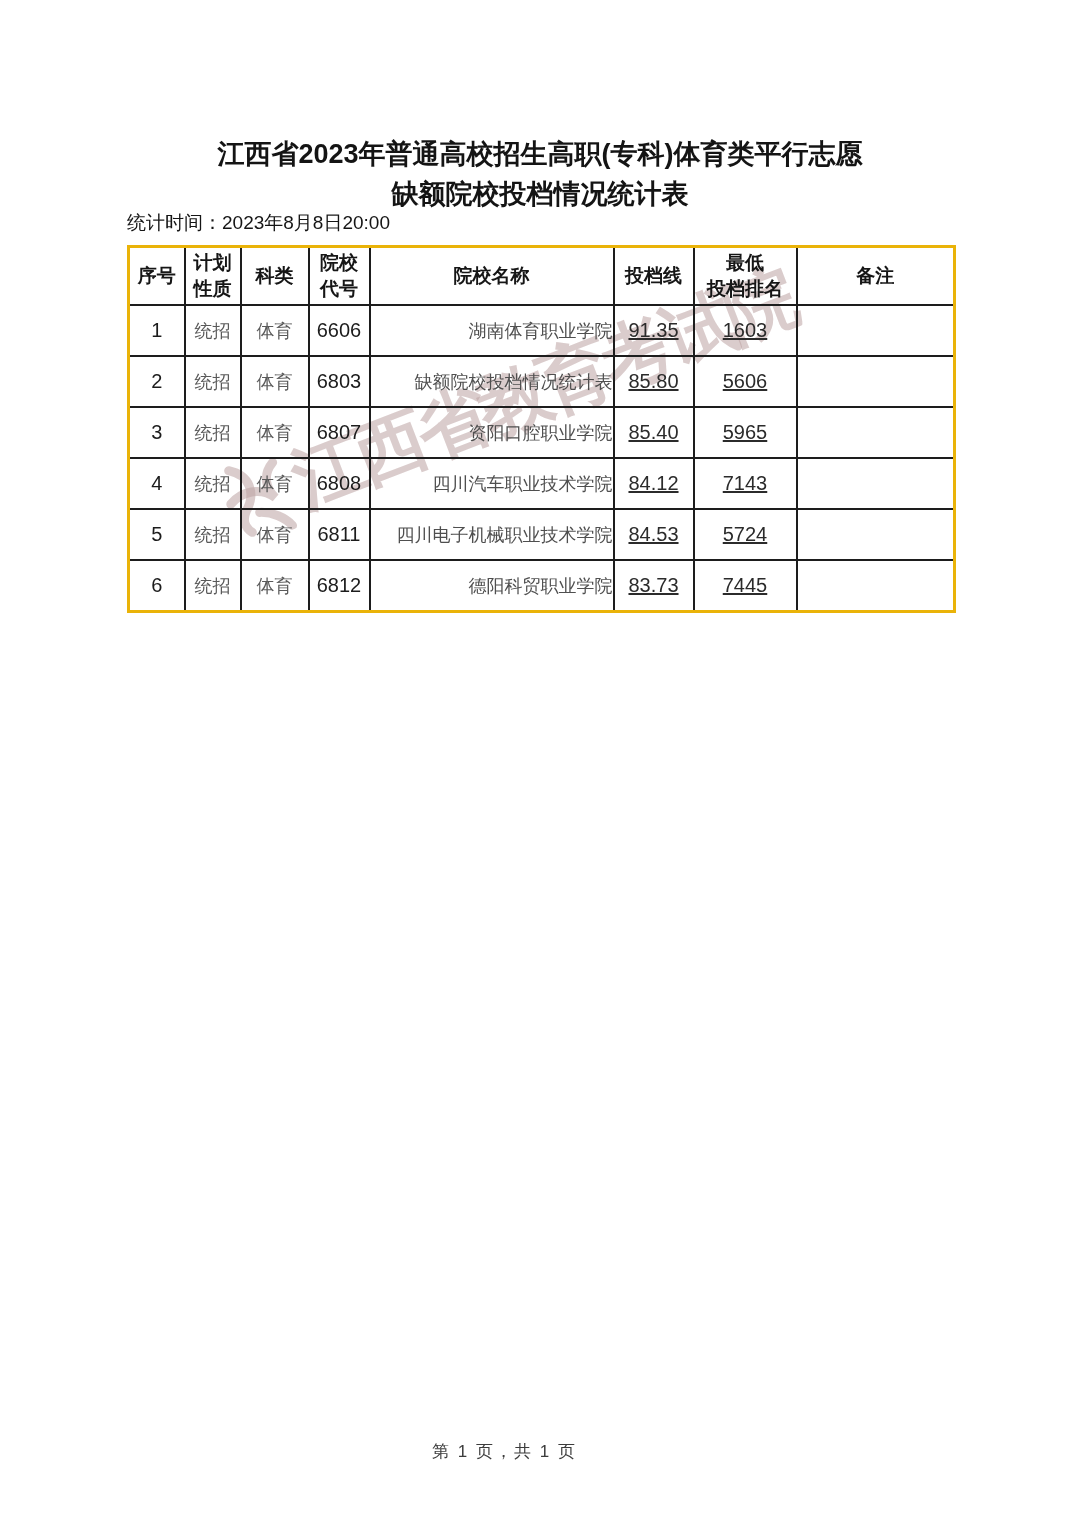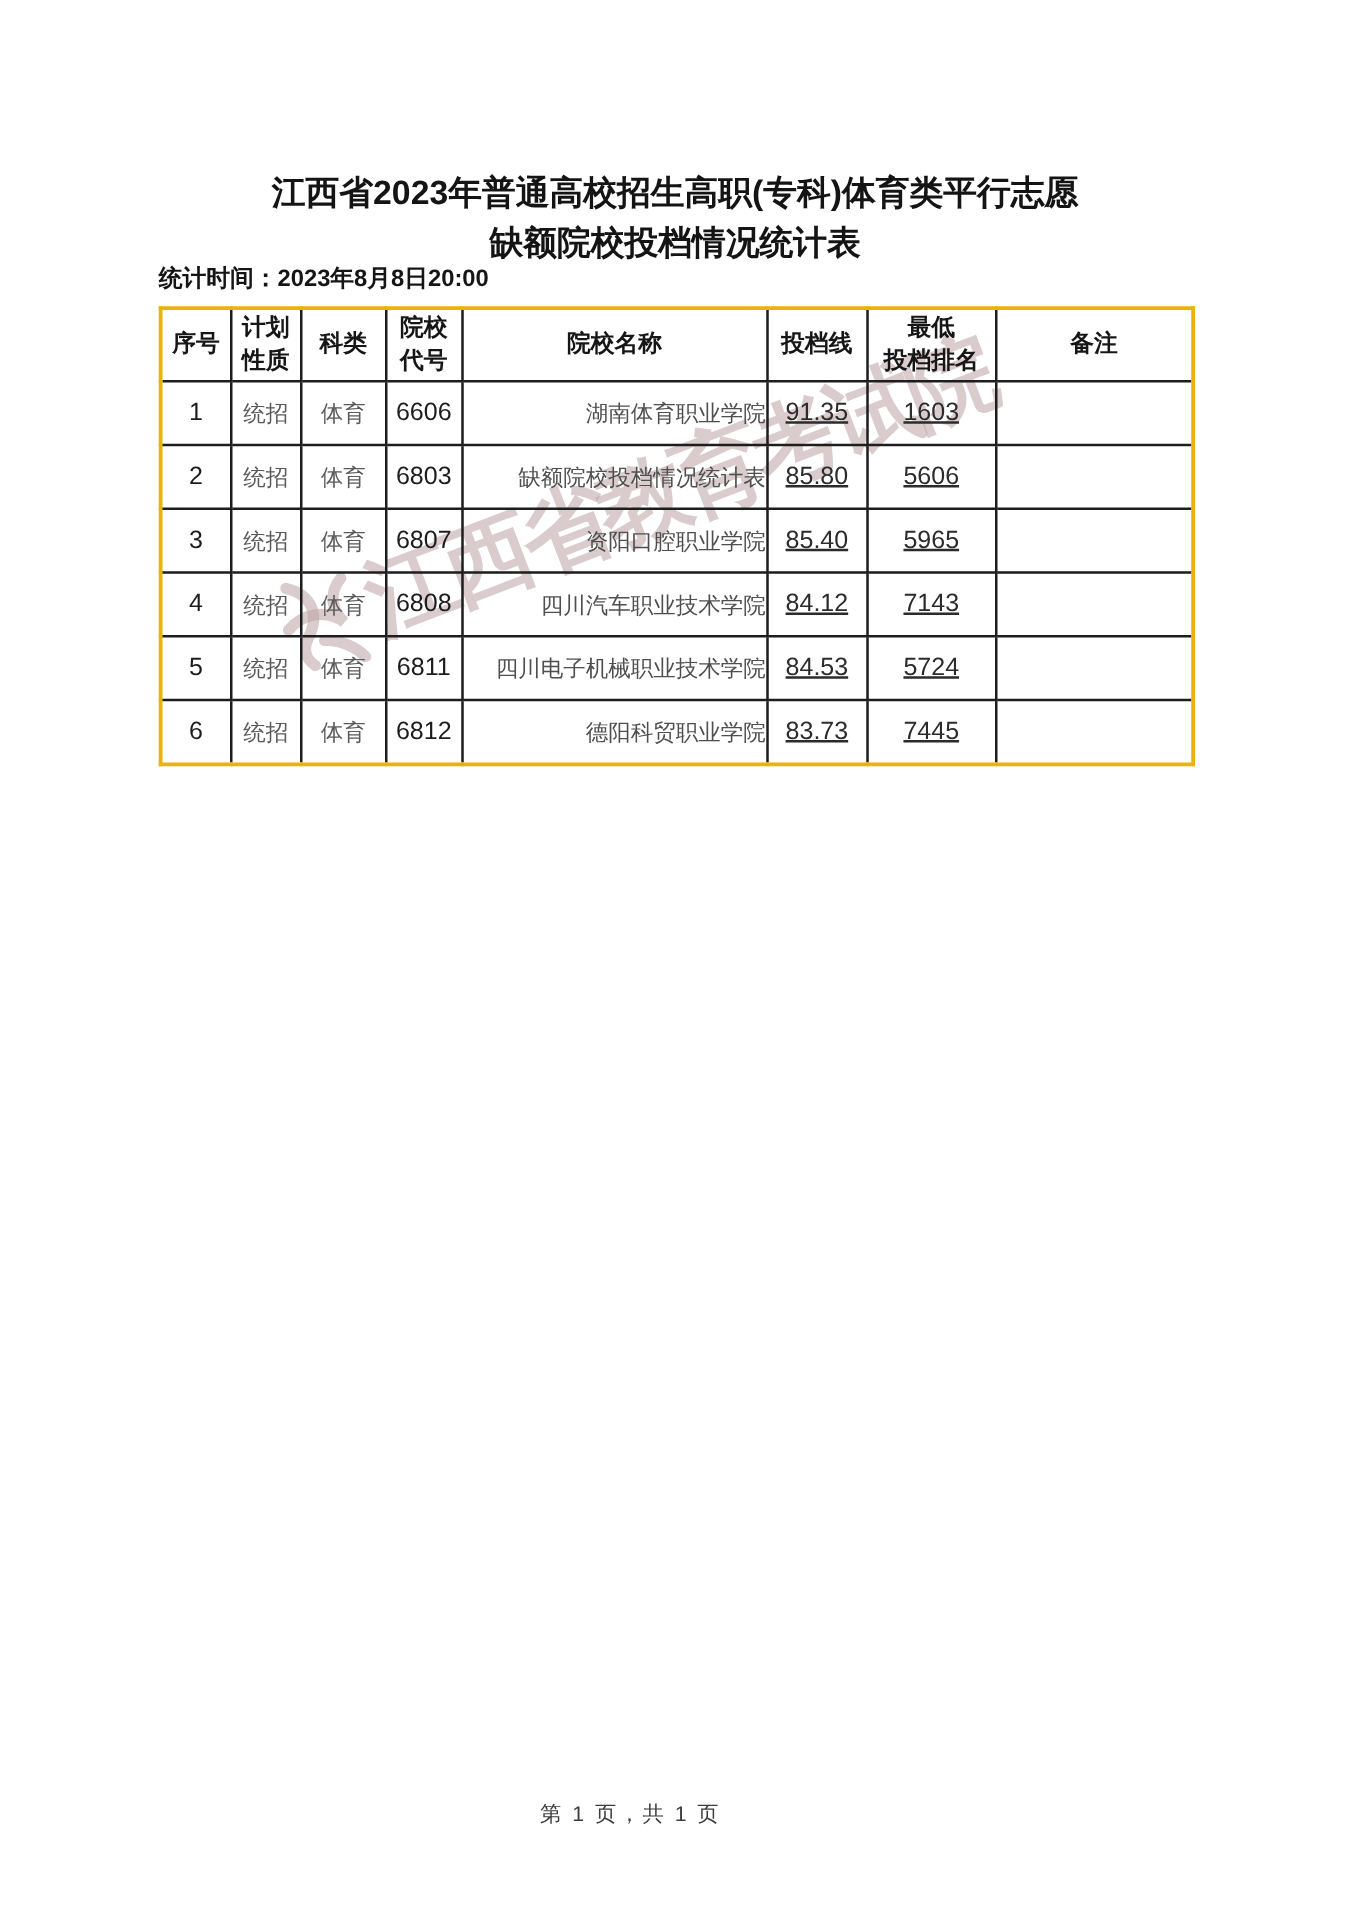--- a/index.html
+++ b/index.html
@@ -28,21 +28,21 @@
     font-size: 27px;
     font-weight: bold;
     color: #141414;
     line-height: 40px;
   }
   .stats-time {
     position: absolute;
     left: 127px;
     top: 210px;
     font-size: 19px;
-    font-weight: bold;
+    font-weight: normal;
     color: #151515;
   }
   .table-wrap {
     position: absolute;
     left: 127px;
     top: 245px;
     width: 826px;
   }
   
   .watermark {

